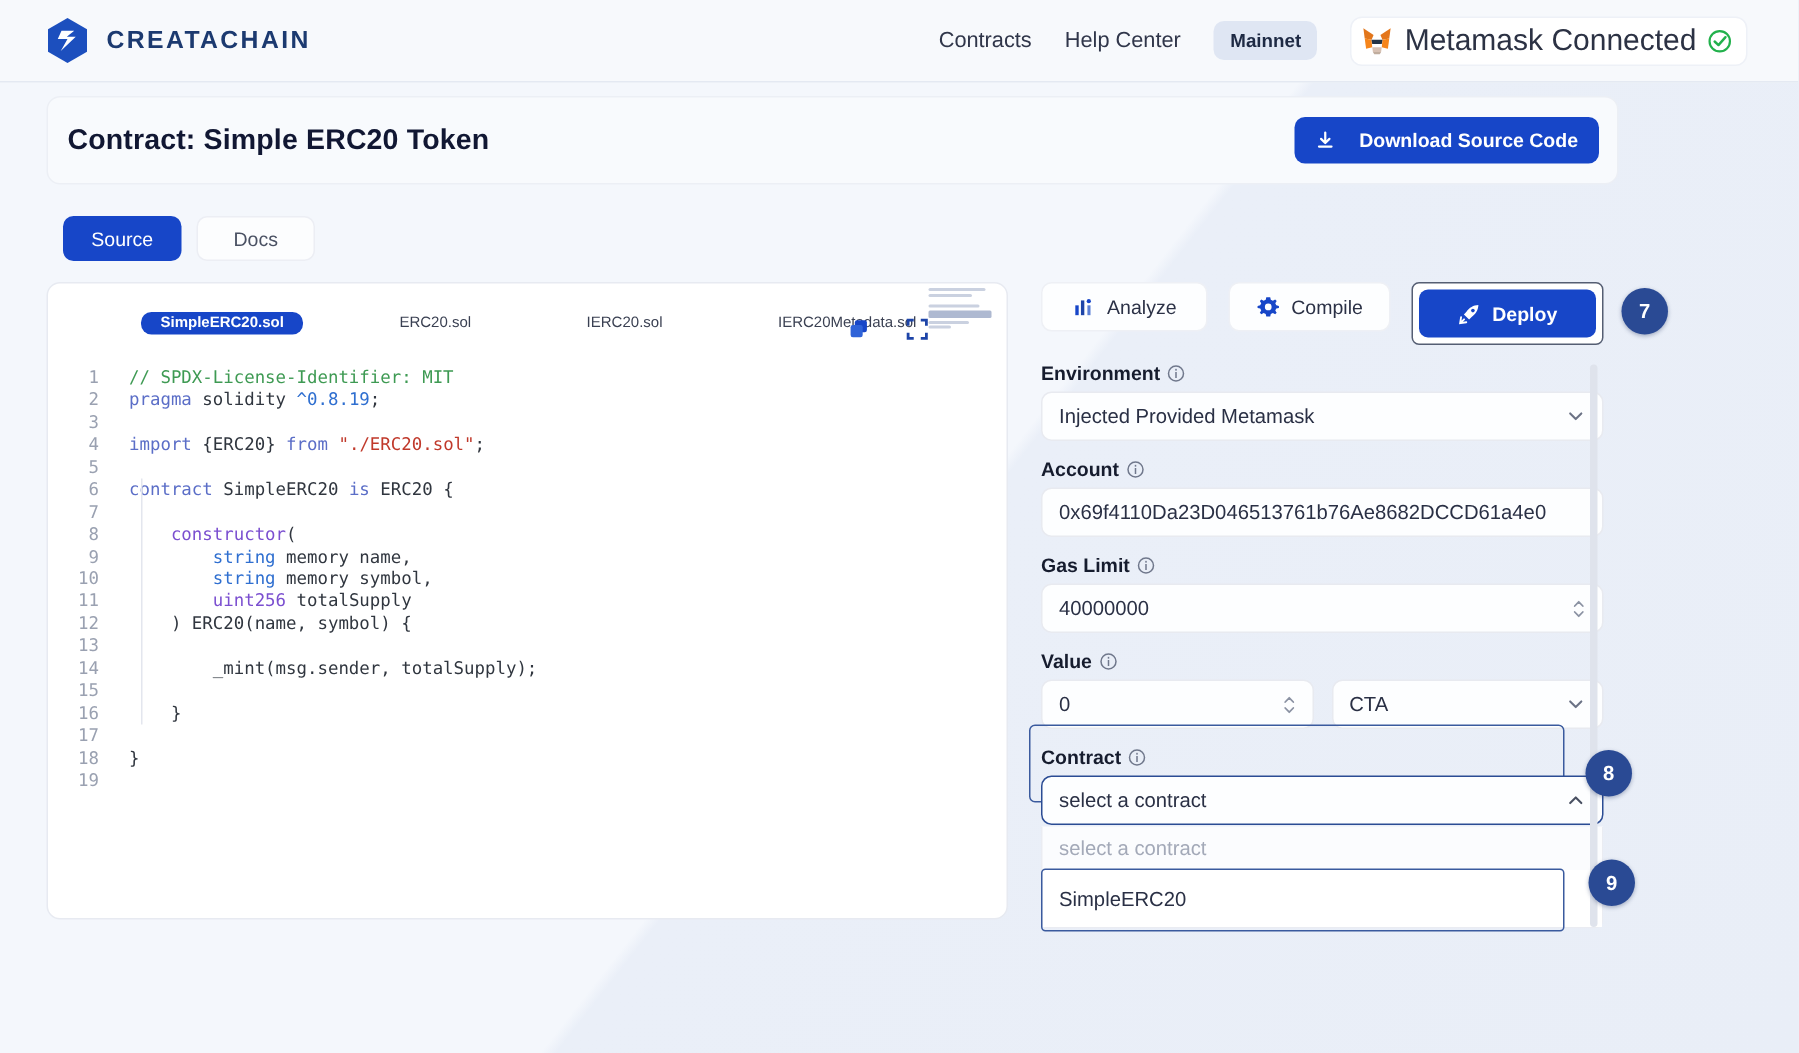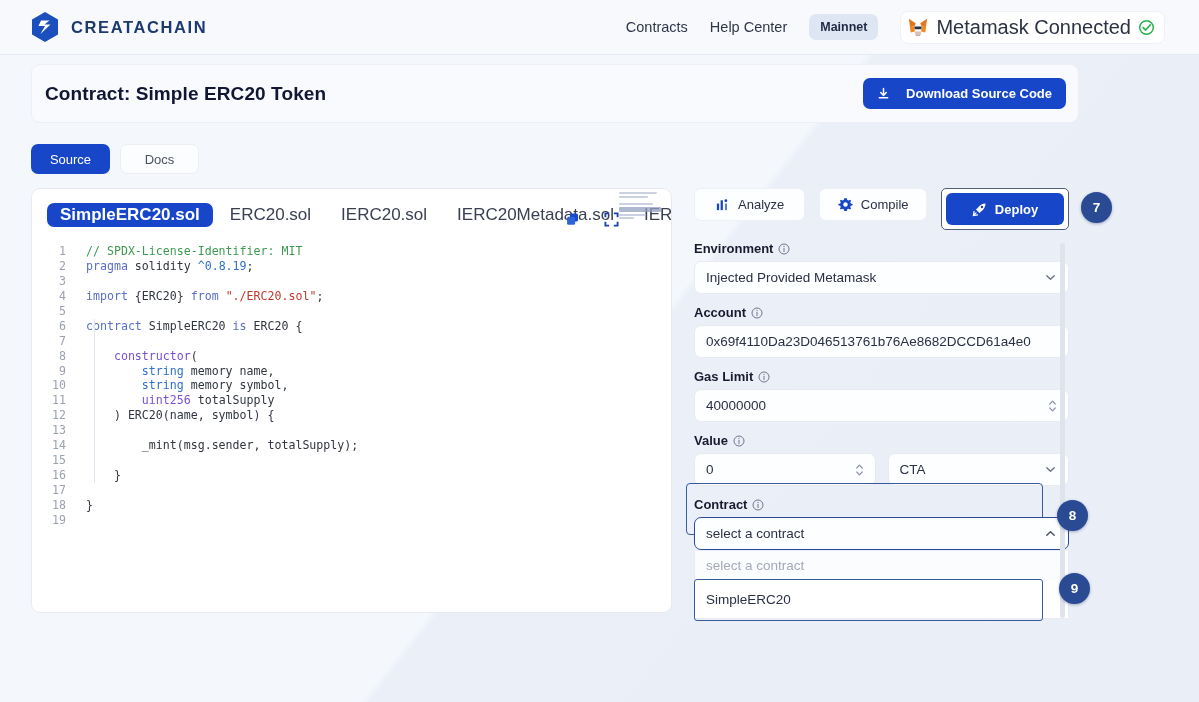--- a/index.html
+++ b/index.html
@@ -79,21 +79,21 @@
     padding: 0 14px;
     font-size: 13px; font-weight: bold;
     font-family: "Liberation Sans", sans-serif;
     cursor: pointer;
   }
   .dl-ico { width: 13px; height: 13px; display:block; }
 
   
   .seg-row {
     position: relative; z-index: 3;
-    margin: 21px 0 0 31px;
+    margin: 21px 0 0 42px;
     display: flex; gap: 10px;
   }
   .seg {
     height: 30px; min-width: 79px;
     border-radius: 7px;
     display: flex; align-items: center; justify-content: center;
     font-size: 13px;
     cursor: pointer;
   }
   .seg.active { background: #1746c8; color: #fff; }
@@ -116,26 +116,27 @@
     position: relative;
     overflow: hidden;
   }
   .file-tabs {
     display: flex; align-items: center;
     height: 52px;
     padding: 0 9px 0 15px;
     gap: 4px;
   }
   .ftab {
-    font-size: 17px;
+    font-size: 10px;
     padding: 2px 13px;
     border-radius: 7px;
     color: #3a4052;
     white-space: nowrap;
     cursor: pointer;
+    margin-left: 47px;
   }
   .ftab.active { background: #1746c8; color: #fff; font-weight: bold; }
   .ftab-more {
     margin-left: 2px; color: #4a5163; font-size: 15px;
     padding: 2px 6px; cursor: pointer;
   }
 
   .code-wrap {
     position: relative;
     height: 371px;

